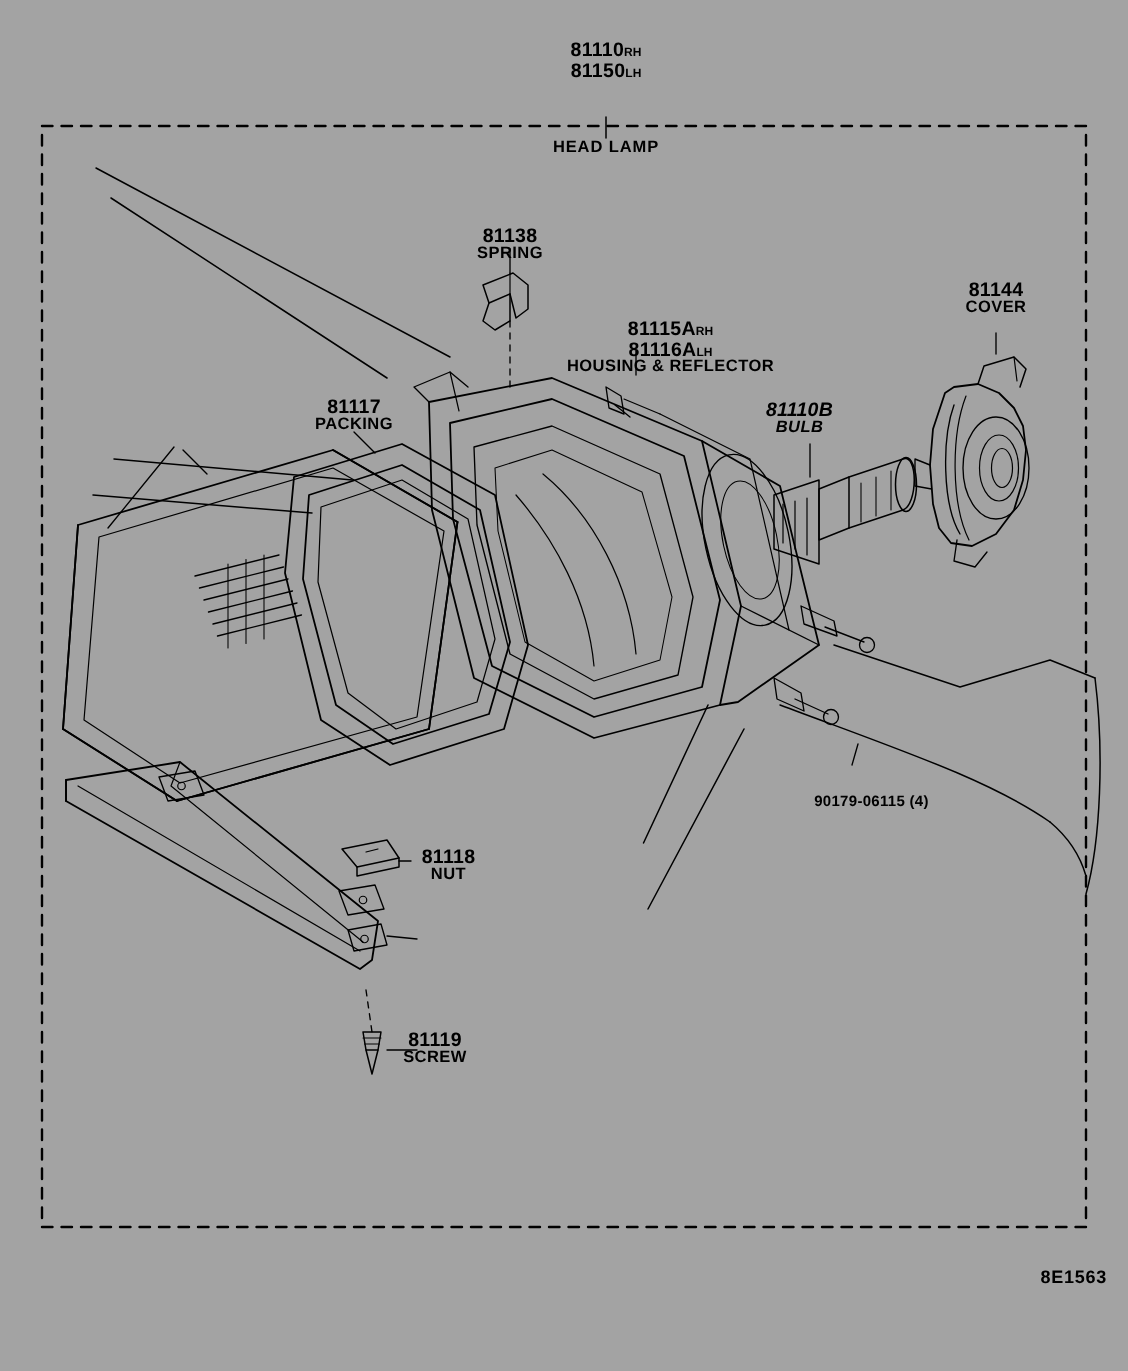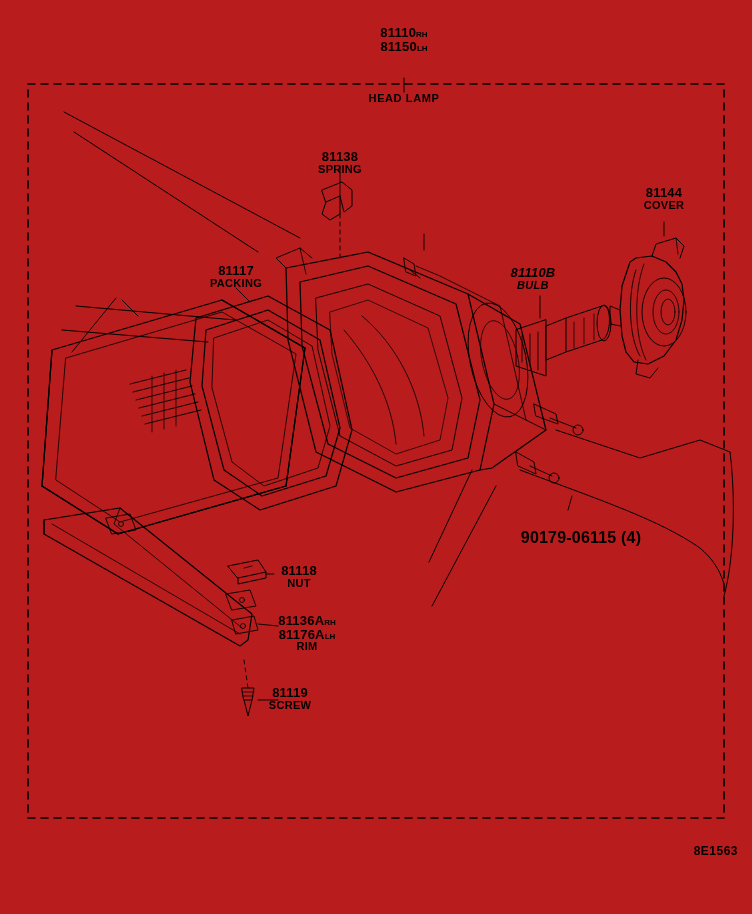--- a/index.html
+++ b/index.html
@@ -7,21 +7,21 @@
     padding: 0;
     background: #ffffff;
   }
   body {
     font-family: "Liberation Sans", sans-serif;
   }
   #page {
     position: relative;
     width: 752px;
     height: 914px;
-    background: #b91c1c;
+    background: #a3a3a3;
     overflow: hidden;
   }
   svg#art {
     position: absolute;
     left: 0;
     top: 0;
     width: 752px;
     height: 914px;
   }
   .lbl {
@@ -230,51 +230,51 @@
     <div class="pn"><span>81110</span><span class="sfx">RH</span></div>
     <div class="pn"><span>81150</span><span class="sfx">LH</span></div>
     <div class="desc-lg">HEAD LAMP</div>
   </div>
 
   <div class="lbl" style="left:286px; top:150px; width:108px;">
     <div class="pn"><span>81138</span></div>
     <div class="desc">SPRING</div>
   </div>
 
+  <div class="lbl" style="left:348px; top:212px; width:198px;">
+    <div class="pn"><span>81115A</span><span class="sfx">RH</span></div>
+    <div class="pn"><span>81116A</span><span class="sfx">LH</span></div>
+    <div class="desc">HOUSING &amp; REFLECTOR</div>
+  </div>
 
   <div class="lbl" style="left:614px; top:186px; width:100px;">
     <div class="pn"><span>81144</span></div>
     <div class="desc">COVER</div>
   </div>
 
   <div class="lbl" style="left:484px; top:266px; width:98px;font-style:italic;">
     <div class="pn"><span>81110B</span></div>
     <div class="desc">BULB</div>
   </div>
 
 
   <div class="lbl" style="left:178px; top:264px; width:116px;">
     <div class="pn"><span>81117</span></div>
     <div class="desc">PACKING</div>
   </div>
 
   <div class="lbl" style="left:498px; top:530px; width:166px;">
-    <div class="pn" style="font-size:16px;"><span>90179-06115 (4)</span></div>
+    <div class="pn" style="font-size:10px;"><span>90179-06115 (4)</span></div>
   </div>
 
   <div class="lbl" style="left:256px; top:564px; width:86px;">
     <div class="pn"><span>81118</span></div>
     <div class="desc">NUT</div>
   </div>
 
-  <div class="lbl" style="left:248px; top:614px; width:118px;">
-    <div class="pn"><span>81136A</span><span class="sfx">RH</span></div>
-    <div class="pn"><span>81176A</span><span class="sfx">LH</span></div>
-    <div class="desc">RIM</div>
-  </div>
 
   <div class="lbl" style="left:244px; top:686px; width:92px;">
     <div class="pn"><span>81119</span></div>
     <div class="desc">SCREW</div>
   </div>
 
   <div class="footer-code">8E1563</div>
 
 </div>
 

